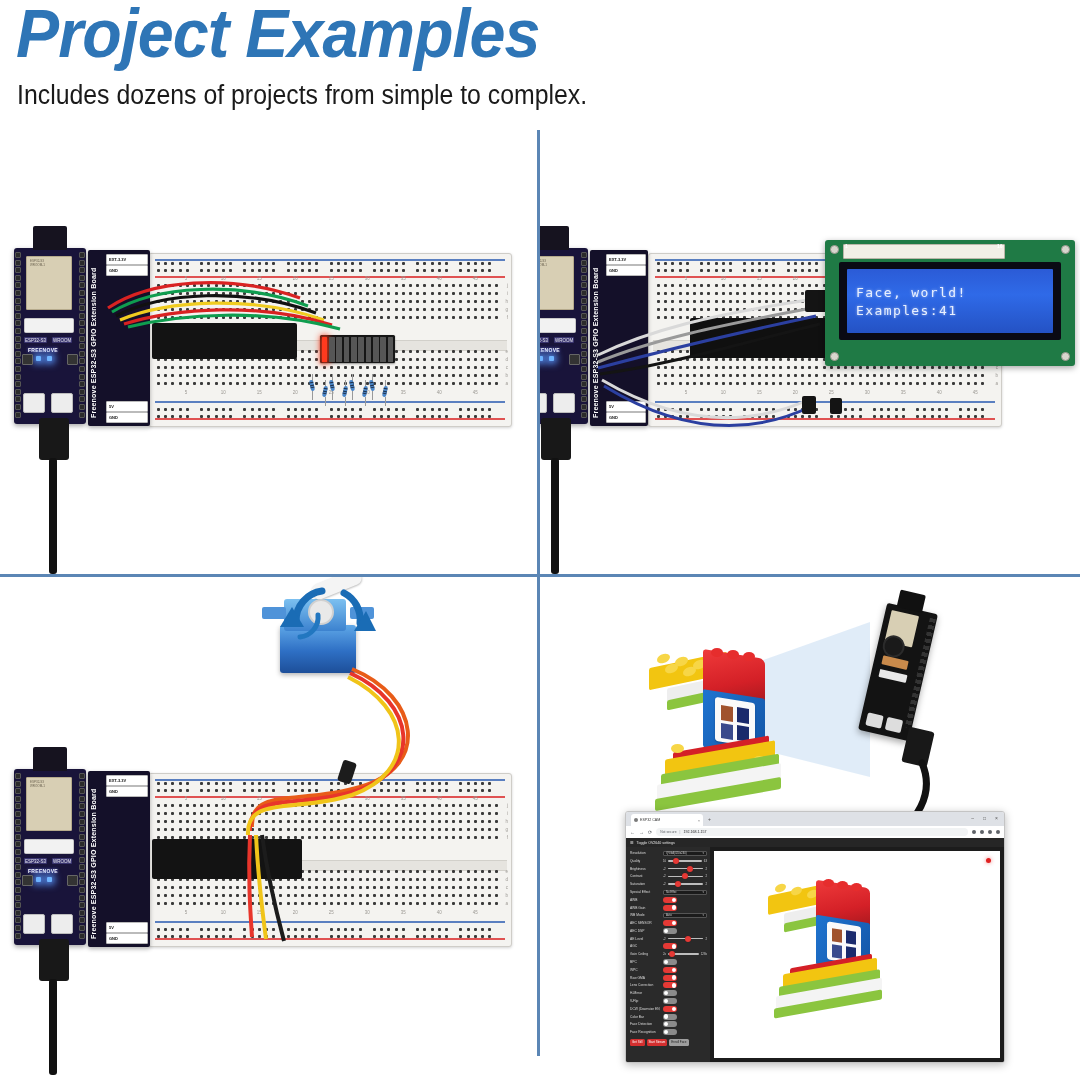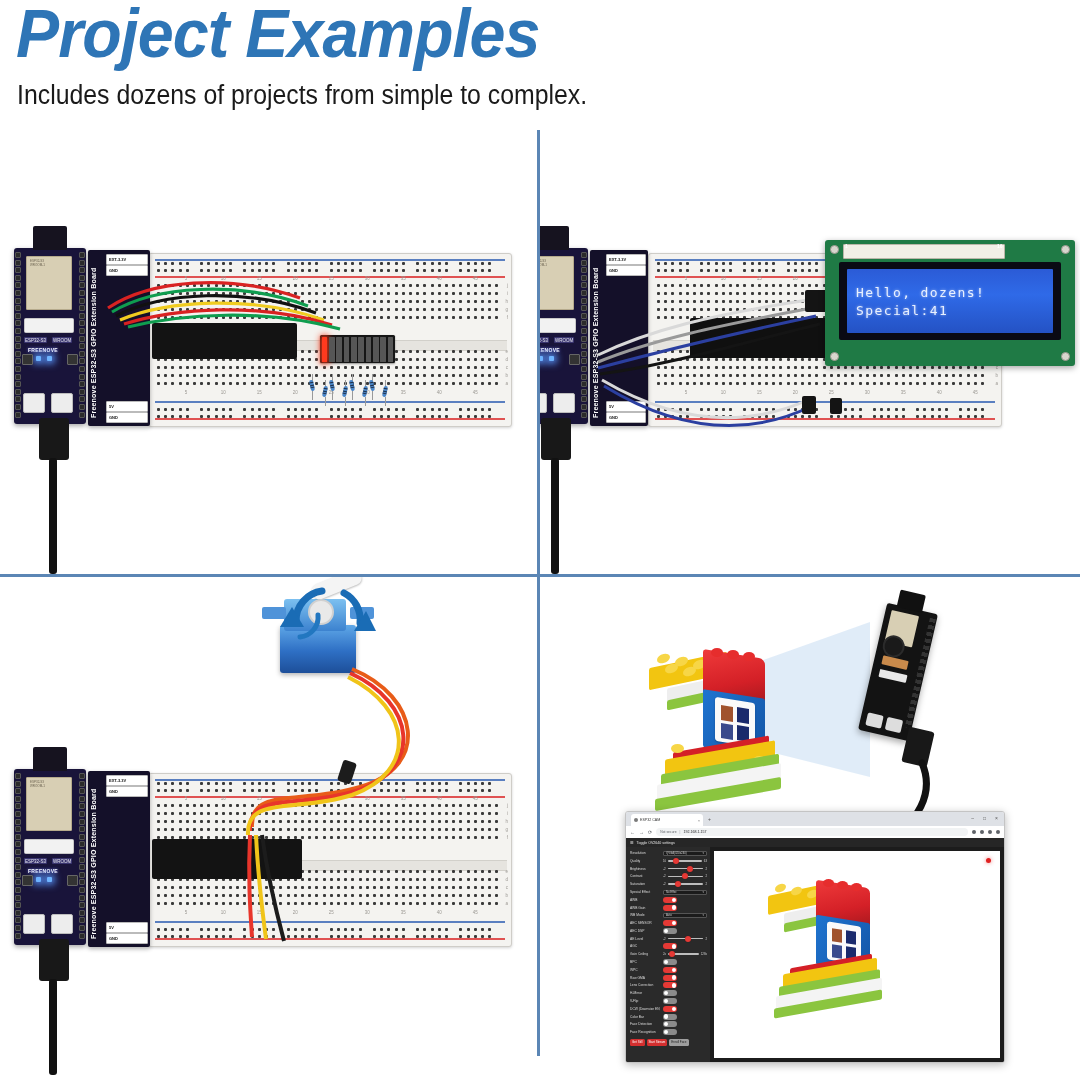--- a/index.html
+++ b/index.html
@@ -1777,22 +1777,22 @@
   <div id="lcd-module" style="left:285px;top:110px;width:250px;height:126px;">
     <div class="lcd-hdr" style="left:18px;top:4px;width:160px;height:13px;"></div>
     <span class="lcd-num" style="left:20px;top:3px;">1</span>
     <span class="lcd-num" style="left:172px;top:3px;">16</span>
     <div class="lcd-hole" style="left:5px;top:5px;"></div>
     <div class="lcd-hole" style="right:5px;top:5px;"></div>
     <div class="lcd-hole" style="left:5px;bottom:5px;"></div>
     <div class="lcd-hole" style="right:5px;bottom:5px;"></div>
     <div id="lcd-screen" style="left:14px;top:22px;width:222px;height:78px;">
       <div id="lcd-glass" style="left:8px;top:7px;width:206px;height:64px;">
-        <div class="lcd-line">Hello, dozens!</div>
-        <div class="lcd-line">Special:41</div>
+        <div class="lcd-line">Face, world!</div>
+        <div class="lcd-line">Examples:41</div>
       </div>
     </div>
   </div>
   <div class="usb-plug" style="left:1px;top:288px;width:30px;height:42px;"></div>
   <div class="usb-cable" style="left:11px;top:328px;width:8px;height:116px;"></div>
 </div>
 
 <div class="panel" id="panel-3">
   <div class="breadboard" style="left:148px;top:196px;width:362px;height:172px;">
     <div class="bb-rail" style="top:2px;">

